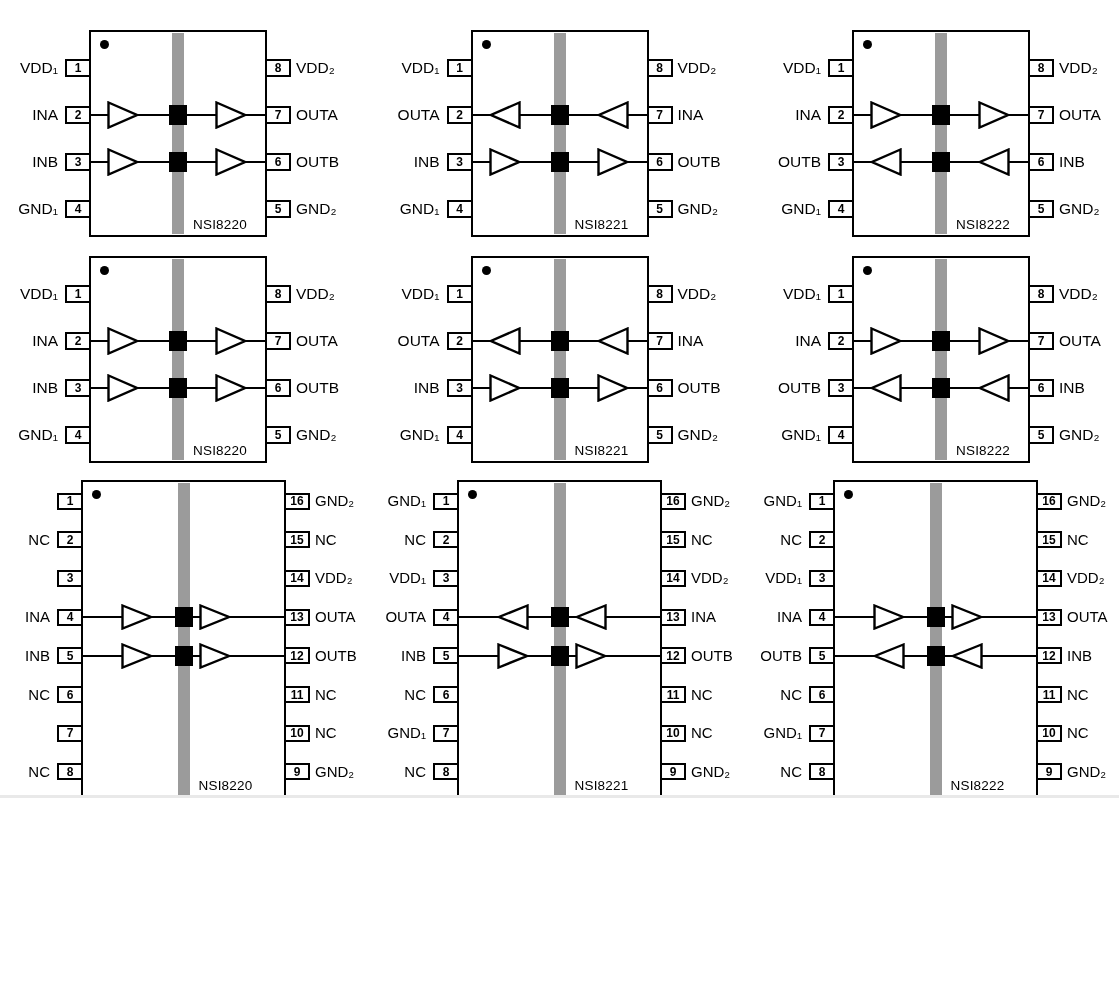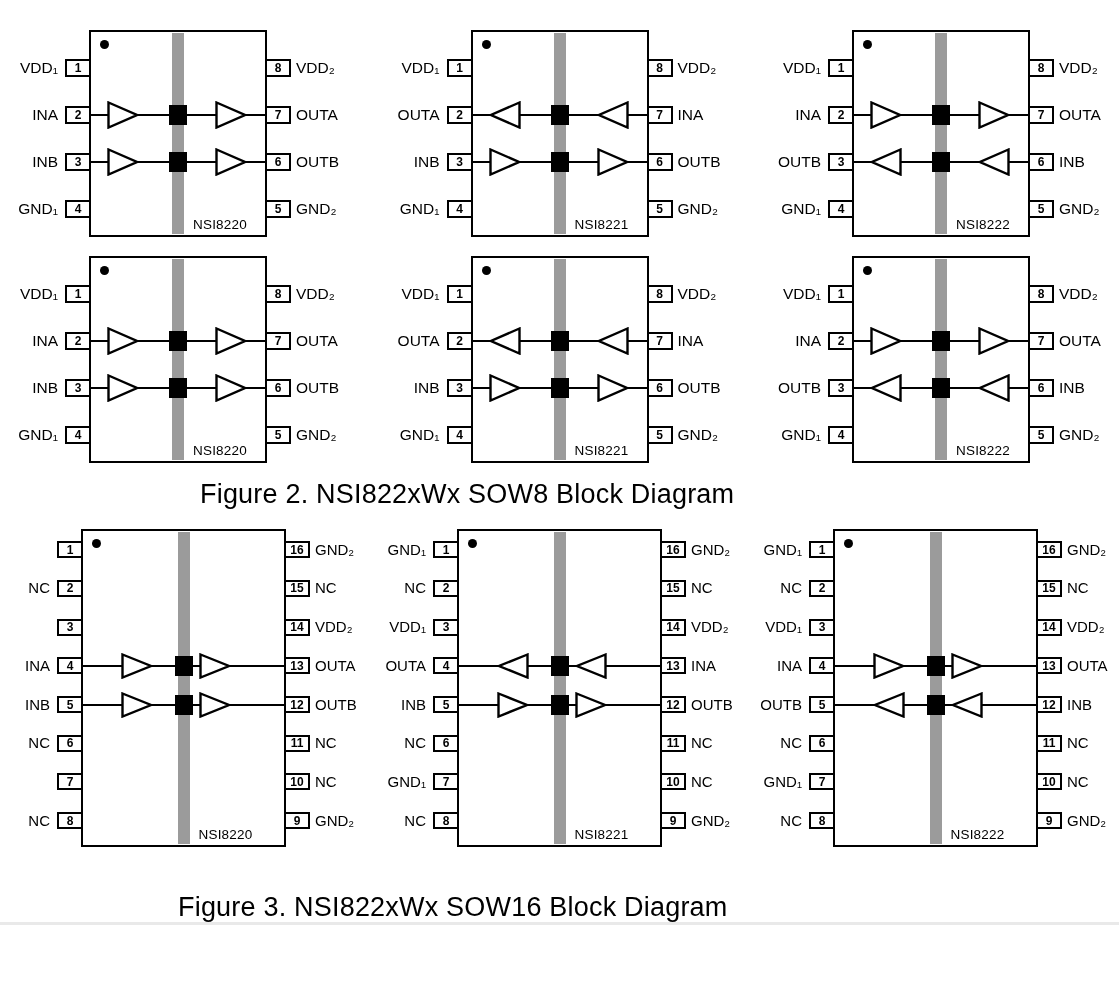--- a/index.html
+++ b/index.html
@@ -320,21 +320,20 @@
           <div class="pinbox" style="top: 29px; width: 26px; height: 18px; left: 261px;">8</div>
           <div class="pinlabel" style="top: 28px; width: 54px; left: 292px; text-align: left; font-size: 15.5px;">VDD₂</div>
           <div class="pinbox" style="top: 76px; width: 26px; height: 18px; left: 261px;">7</div>
           <div class="pinlabel" style="top: 75px; width: 54px; left: 292px; text-align: left; font-size: 15.5px;">OUTA</div>
           <div class="pinbox" style="top: 123px; width: 26px; height: 18px; left: 261px;">6</div>
           <div class="pinlabel" style="top: 122px; width: 54px; left: 292px; text-align: left; font-size: 15.5px;">INB</div>
           <div class="pinbox" style="top: 170px; width: 26px; height: 18px; left: 261px;">5</div>
           <div class="pinlabel" style="top: 169px; width: 54px; left: 292px; text-align: left; font-size: 15.5px;">GND₂</div>
         </div>
       </div>
-    <div class="caption" id="cap2">Figure 2. NSI822xWx SOW8 Block Diagram</div>
   </section>
 
   <section>
     <div class="chip-row" id="row3">
         <div class="chip" style="width: 353px; height: 318px;">
           <div class="chip-body" style="left: 74px; top: 0px; width: 205px; height: 318px;"></div>
           <div class="barrier" style="left: 170.5px; top: 3px; width: 12px; height: 312px; background: rgb(155, 155, 155);"></div>
           <div class="wire" style="left: 76px; top: 136.1px; width: 201px; height: 2px;"></div>
           <div class="coupler" style="left: 167.5px; top: 127.1px; width: 18px; height: 20px;"></div>
           <div class="tri" style="left: 114px; top: 124.1px; width: 32px; height: 26px;">
@@ -512,17 +511,16 @@
           <div class="pinbox" style="top: 167.3px; width: 26px; height: 17px; left: 277px;">12</div>
           <div class="pinlabel" style="top: 165.8px; width: 43px; left: 308px; text-align: left; font-size: 15px;">INB</div>
           <div class="pinbox" style="top: 206px; width: 26px; height: 17px; left: 277px;">11</div>
           <div class="pinlabel" style="top: 204.5px; width: 43px; left: 308px; text-align: left; font-size: 15px;">NC</div>
           <div class="pinbox" style="top: 244.7px; width: 26px; height: 17px; left: 277px;">10</div>
           <div class="pinlabel" style="top: 243.2px; width: 43px; left: 308px; text-align: left; font-size: 15px;">NC</div>
           <div class="pinbox" style="top: 283.4px; width: 26px; height: 17px; left: 277px;">9</div>
           <div class="pinlabel" style="top: 281.9px; width: 43px; left: 308px; text-align: left; font-size: 15px;">GND₂</div>
         </div>
       </div>
-    <div class="caption" id="cap3">Figure 3. NSI822xWx SOW16 Block Diagram</div>
   </section>
 
   <div class="page-edge"></div>
 </main>
 
 </body></html>

